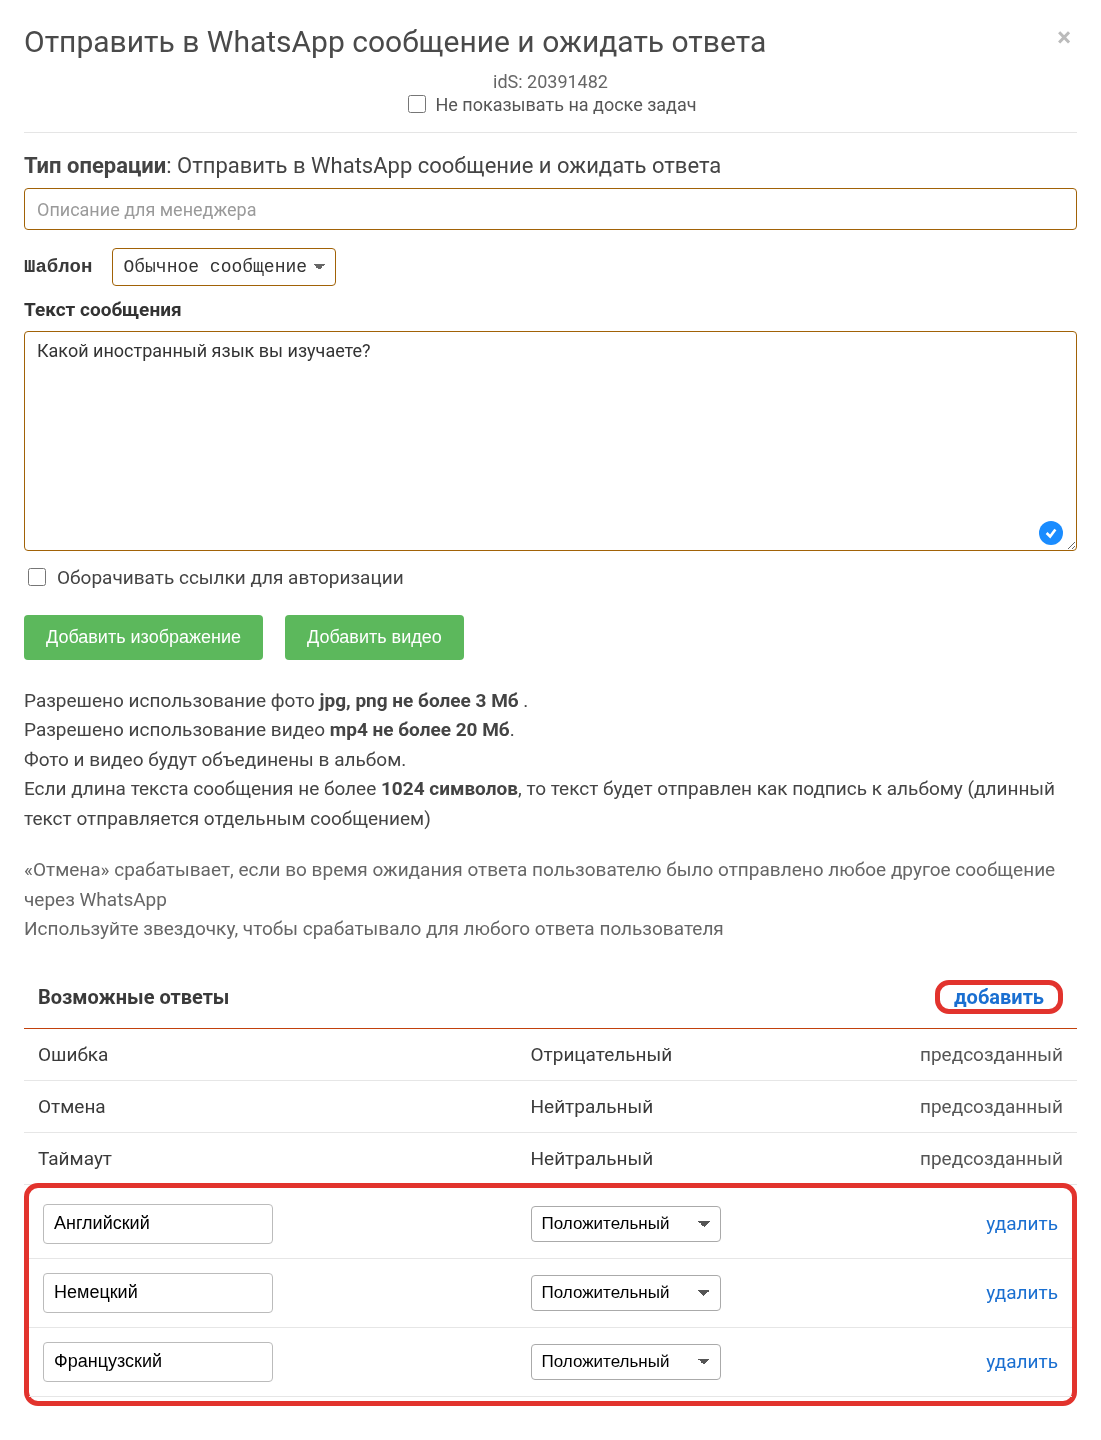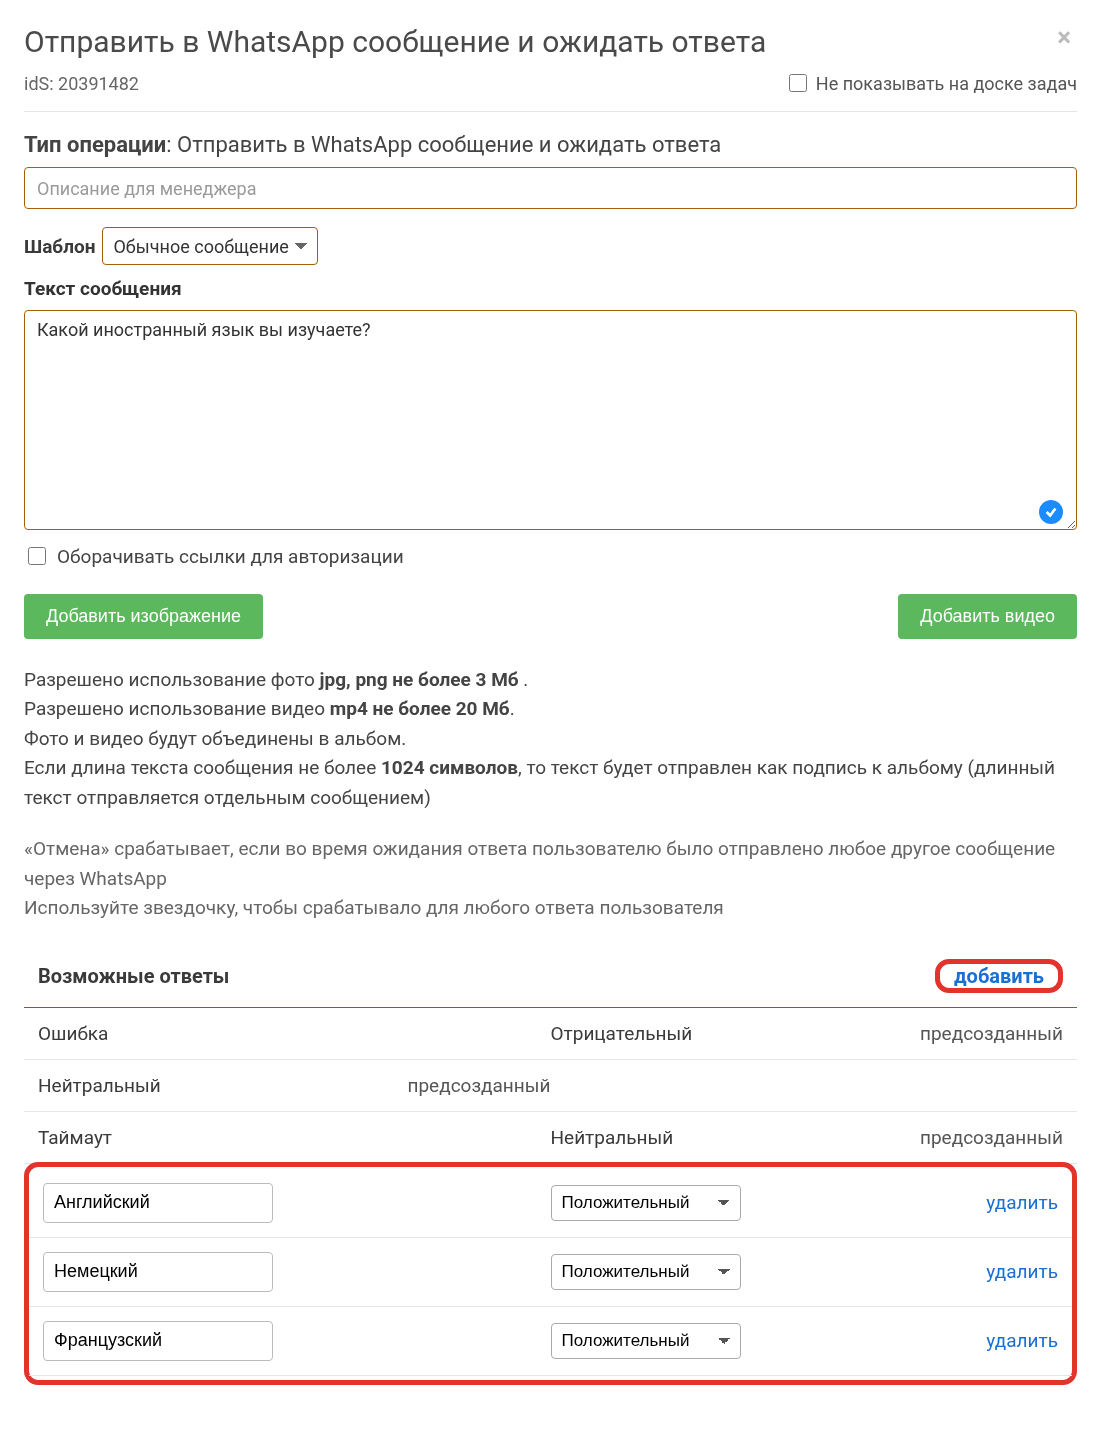--- a/index.html
+++ b/index.html
@@ -7,21 +7,21 @@
       margin: 0;
       padding: 24px;
       font-family: -apple-system, BlinkMacSystemFont, "Segoe UI", Roboto, "Helvetica Neue", Arial, sans-serif;
       color: #3a3a3a;
       background: #fff;
       width: 1101px;
     }
     .header-row { display:flex; align-items:flex-start; justify-content:space-between; }
     h1 { margin:0 0 8px 0; font-size: 30px; font-weight: 400; color:#4a4a4a; }
     .close-x { color:#bbb; font-size:26px; font-weight:700; line-height:1; cursor:pointer; padding:0 6px; }
-    .meta-row { display:flex; align-items:center; justify-content:space-between; margin:4px 0 16px; color:#5a5a5a; font-size:18px; }
+    .meta-row { display:flex; align-items:center; justify-content:space-between; margin:4px 0 16px; color:#5a5a5a; font-size:18px;flex-direction:column; }
     .ids { color:#666; }
     .chk-row { display:flex; align-items:center; gap:6px; font-size:18px; color:#555; }
     .chk-row input { width:18px; height:18px; }
     hr { border:0; border-top:1px solid #e5e5e5; margin:8px 0 20px; }
 
     .label-line { font-size:22px; margin:14px 0 10px; color:#444; }
     .label-line .bold { font-weight:700; }
 
     .txt-input, .textarea, .select {
       font-size: 18px;
@@ -32,41 +32,41 @@
       background:#fff;
       font-family:inherit;
     }
     .txt-input { width:100%; height:42px; }
     .txt-input::placeholder { color:#9a9a9a; }
     .textarea { width:100%; height:220px; resize:both; }
     .textarea-wrap { position:relative; }
     .check-badge { position:absolute; right:14px; bottom:10px; width:24px; height:24px; border-radius:50%; background:#1a8cff; display:flex; align-items:center; justify-content:center; pointer-events:none; }
     .check-badge svg { width:14px; height:14px; fill:none; stroke:#fff; stroke-width:3; }
 
-    .inline-select-row { display:flex; align-items:center; gap:7px; margin:18px 0 8px; }
+    .inline-select-row { display:flex; align-items:center; gap:20px; margin:18px 0 8px;font-family:Liberation Mono, monospace; }
     .inline-select-row .bold { font-weight:700; font-size:19px; }
     .select { height:38px; padding:4px 28px 4px 10px; appearance:none; background-image: linear-gradient(45deg, transparent 50%, #666 50%), linear-gradient(135deg, #666 50%, transparent 50%); background-position: calc(100% - 16px) 15px, calc(100% - 10px) 15px; background-size:6px 6px, 6px 6px; background-repeat:no-repeat; }
 
     .section-label { font-weight:700; font-size:19px; margin:12px 0 10px; color:#333; }
 
     .chk-row2 { display:flex; align-items:center; gap:8px; margin:10px 0 26px; font-size:19px; color:#444; }
     .chk-row2 input { width:18px; height:18px; }
 
-    .btn-row { display:flex; gap:12px; margin-bottom:26px;justify-content:space-between; }
+    .btn-row { display:flex; gap:22px; margin-bottom:26px; }
     .btn { background:#5cb85c; color:#fff; border:0; border-radius:4px; padding:12px 22px; font-size:18px; cursor:pointer; }
 
     .info { font-size:19px; line-height:1.55; color:#444; }
     .info .b { font-weight:700; }
     .info-gap { margin-top:22px; color:#666; }
 
     .answers-header { display:flex; align-items:center; justify-content:space-between; margin-top:24px; padding:12px 14px 14px 14px; border-bottom:1px solid #c2410c; }
     .answers-header .title { font-weight:700; font-size:20px; }
     .add-link { color:#1a6fd1; font-weight:700; font-size:20px; text-decoration:none; cursor:pointer; padding:6px 14px; }
 
-    .row { display:flex; align-items:center; padding:14px; border-bottom:1px solid #e6e6e6; font-size:19px; }
+    .row { display:flex; align-items:center; padding:14px; border-bottom:1px solid #e6e6e6; font-size:19px;gap:20px; }
     .col1 { flex:1 1 50%; }
     .col2 { flex:0 0 26%; text-align:left; }
     .col3 { flex:0 0 24%; text-align:right; color:#555; }
 
     .edit-input { width:230px; height:40px; font-size:18px; border:1px solid #bbb; border-radius:4px; padding:4px 10px; }
     .type-select { width:190px; height:36px; font-size:17px; border:1px solid #aaa; border-radius:4px; padding:4px 28px 4px 10px; appearance:none; background:#fff; background-image: linear-gradient(45deg, transparent 50%, #555 50%), linear-gradient(135deg, #555 50%, transparent 50%); background-position: calc(100% - 16px) 14px, calc(100% - 10px) 14px; background-size:6px 6px, 6px 6px; background-repeat:no-repeat; }
     .delete-link { color:#1a6fd1; cursor:pointer; font-size:19px; }
 
     .hl-red { border:5px solid #e2332d; border-radius:14px; }
     .hl-add { display:inline-block; }
@@ -144,20 +144,21 @@
   </span>
 </div>
 
 <div id="preset-rows">
     <div class="row">
       <div class="col1">Ошибка</div>
       <div class="col2">Отрицательный</div>
       <div class="col3">предсозданный</div>
     </div>
     <div class="row">
+      <div class="col1">Отмена</div>
       <div class="col2">Нейтральный</div>
       <div class="col3">предсозданный</div>
     </div>
     <div class="row">
       <div class="col1">Таймаут</div>
       <div class="col2">Нейтральный</div>
       <div class="col3">предсозданный</div>
     </div>
   </div>
 

